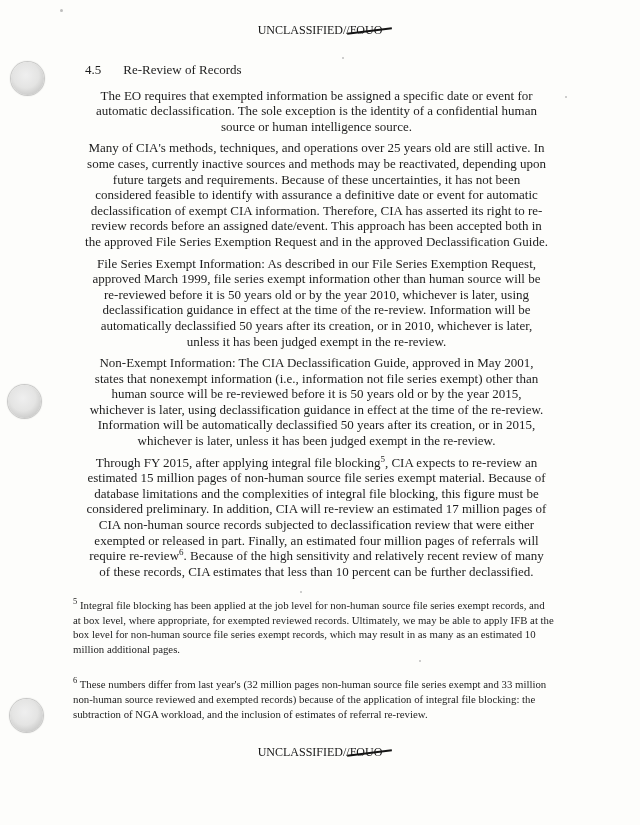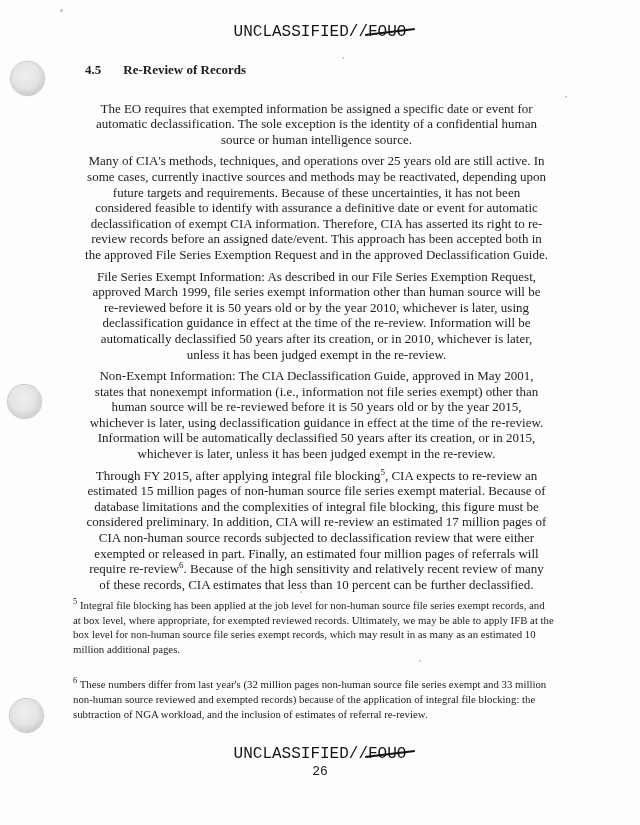--- a/index.html
+++ b/index.html
@@ -18,36 +18,36 @@
     position:absolute; width:33px; height:33px; border-radius:50%;
     background:radial-gradient(circle at 45% 40%, #efefef 0%, #e4e4e3 48%, #cfcfce 72%, #9a9a98 90%, #6e6e6c 100%);
     box-shadow:0 0 1px 1px rgba(90,90,90,.35);
   }
   .hole-1 { left:11px; top:62px; }
   .hole-2 { left:8px;  top:385px; }
   .hole-3 { left:10px; top:699px; }
 
   
   .classification {
-    font-family:Liberation Mono, monospace;
-    font-size:16px; color:#161616; white-space:nowrap;
+    font-family:Liberation Serif, serif;
+    font-size:12px; color:#161616; white-space:nowrap;
   }
   .header-banner { position:absolute; top:23px; left:0; right:0; text-align:center; }
   .struck { position:relative; display:inline-block; }
   .struck::after {
     content:""; position:absolute; left:-3px; right:-9px; top:46%;
     border-top:2.5px solid #141414; transform:rotate(-7deg);
   }
 
   
   .content {
     position:absolute; left:85px; top:62px; width:463px;
     font-size:13px; line-height:15.6px; text-align:left;
   }
-  .section-heading { font-weight:bold; margin-bottom:23px; }
+  .section-heading { font-weight:normal; margin-bottom:10px; }
   .sec-num { margin-right:22px; }
   .body-para { margin-bottom:6px;text-align:center; }
   .body-para strong { font-weight:normal; }
   .fnref { font-size:9px; line-height:0; }
 
   
   .footnotes {
     position:absolute; left:-12px; top:536px; width:482px;
     font-size:10.8px; line-height:14.6px;
   }
@@ -103,16 +103,15 @@
     <p class="body-para"><span>Through FY 2015, after applying integral file blocking</span><sup class="fnref">5</sup><span>, CIA expects to re-review an estimated 15 million pages of non-human source file series exempt material. Because of database limitations and the complexities of integral file blocking, this figure must be considered preliminary. In addition, CIA will re-review an estimated 17 million pages of CIA non-human source records subjected to declassification review that were either exempted or released in part. Finally, an estimated four million pages of referrals will require re-review</span><sup class="fnref">6</sup><span>. Because of the high sensitivity and relatively recent review of many of these records, CIA estimates that less than 10 percent can be further declassified.</span></p>
 
     <div class="footnotes">
       <p class="footnote"><sup class="fnmark">5</sup> <span>Integral file blocking has been applied at the job level for non-human source file series exempt records, and at box level, where appropriate, for exempted reviewed records. Ultimately, we may be able to apply IFB at the box level for non-human source file series exempt records, which may result in as many as an estimated 10 million additional pages.</span></p>
       <p class="footnote"><sup class="fnmark">6</sup> <span>These numbers differ from last year's (32 million pages non-human source file series exempt and 33 million non-human source reviewed and exempted records) because of the application of integral file blocking: the subtraction of NGA workload, and the inclusion of estimates of referral re-review.</span></p>
     </div>
   </div>
 
   <div class="footer-block">
     <div class="classification"><span>UNCLASSIFIED//</span><span class="struck">FOUO</span></div>
-    <div class="page-number">26</div>
   </div>
 
 </div>
 
 </body></html>

